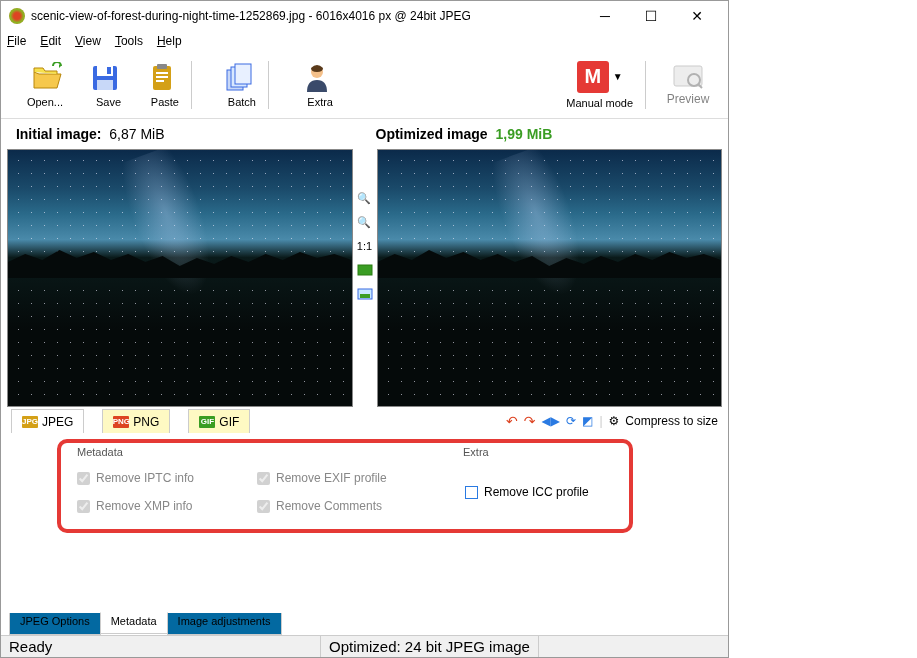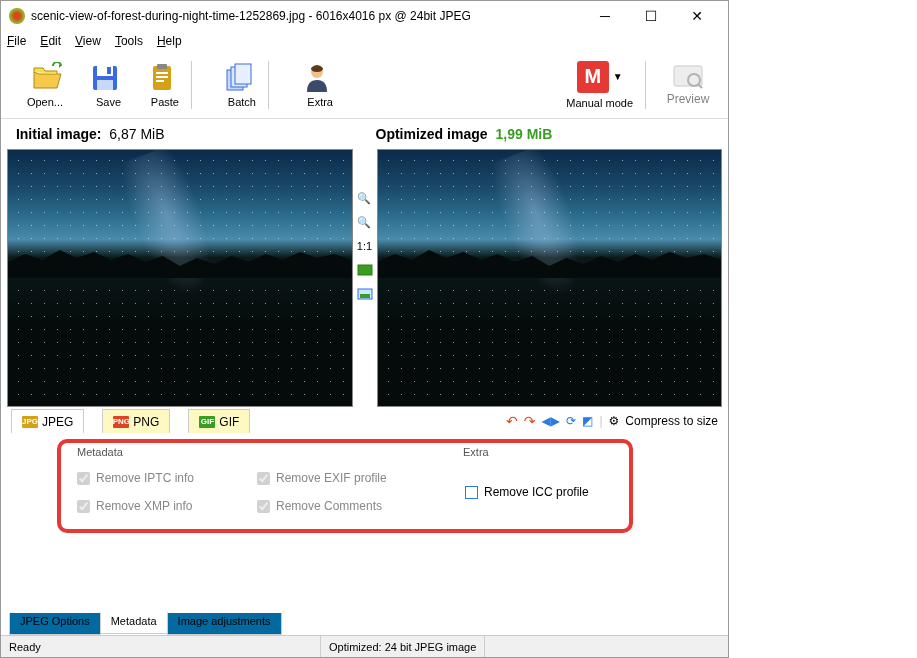--- a/index.html
+++ b/index.html
@@ -54,21 +54,21 @@
 .metadata-grid { display: grid; grid-template-columns: 170px 170px; gap: 14px 10px; padding: 12px 8px 8px; }
 .chk { display: flex; align-items: center; gap: 6px; font-size: 12px; color: #888; }
 .chk input { width: 13px; height: 13px; }
 .chk.disabled { pointer-events: none; }
 .chk.active { color: #000; }
 .chk.active .box { border: 1px solid #2a7ae2; width: 13px; height: 13px; display: inline-block; }
 .extra-box { padding: 26px 10px 8px; }
 .bottom-tabs { height: 24px; display: flex; align-items: flex-end; padding: 0 8px; }
 .btab { height: 22px; padding: 2px 10px; border: 1px solid #ccc; border-top: none; background: #0369a1; font-size: 11px; cursor: pointer; margin-right: -1px; }
 .btab.active { background: #fff; border-top: 1px solid #fff; position: relative; top: -1px; }
-.statusbar { height: 22px; background: #f0f0f0; border-top: 1px solid #ccc; display: flex; align-items: center; font-size: 11px; }
+.statusbar { height: 22px; background: #f0f0f0; border-top: 1px solid #ccc; display: flex; align-items: center; font-size: 15px; }
 .statusbar .cell { padding: 0 8px; border-right: 1px solid #ccc; height: 100%; display: flex; align-items: center; }
 .statusbar .cell:first-child { width: 320px; }
 .undo-ico { color: #d42; font-size: 14px; }
 .blue-ico { color: #2a7ae2; font-size: 12px; }
 </style>
 </head>
 <body>
 
 <div class="window">
 

